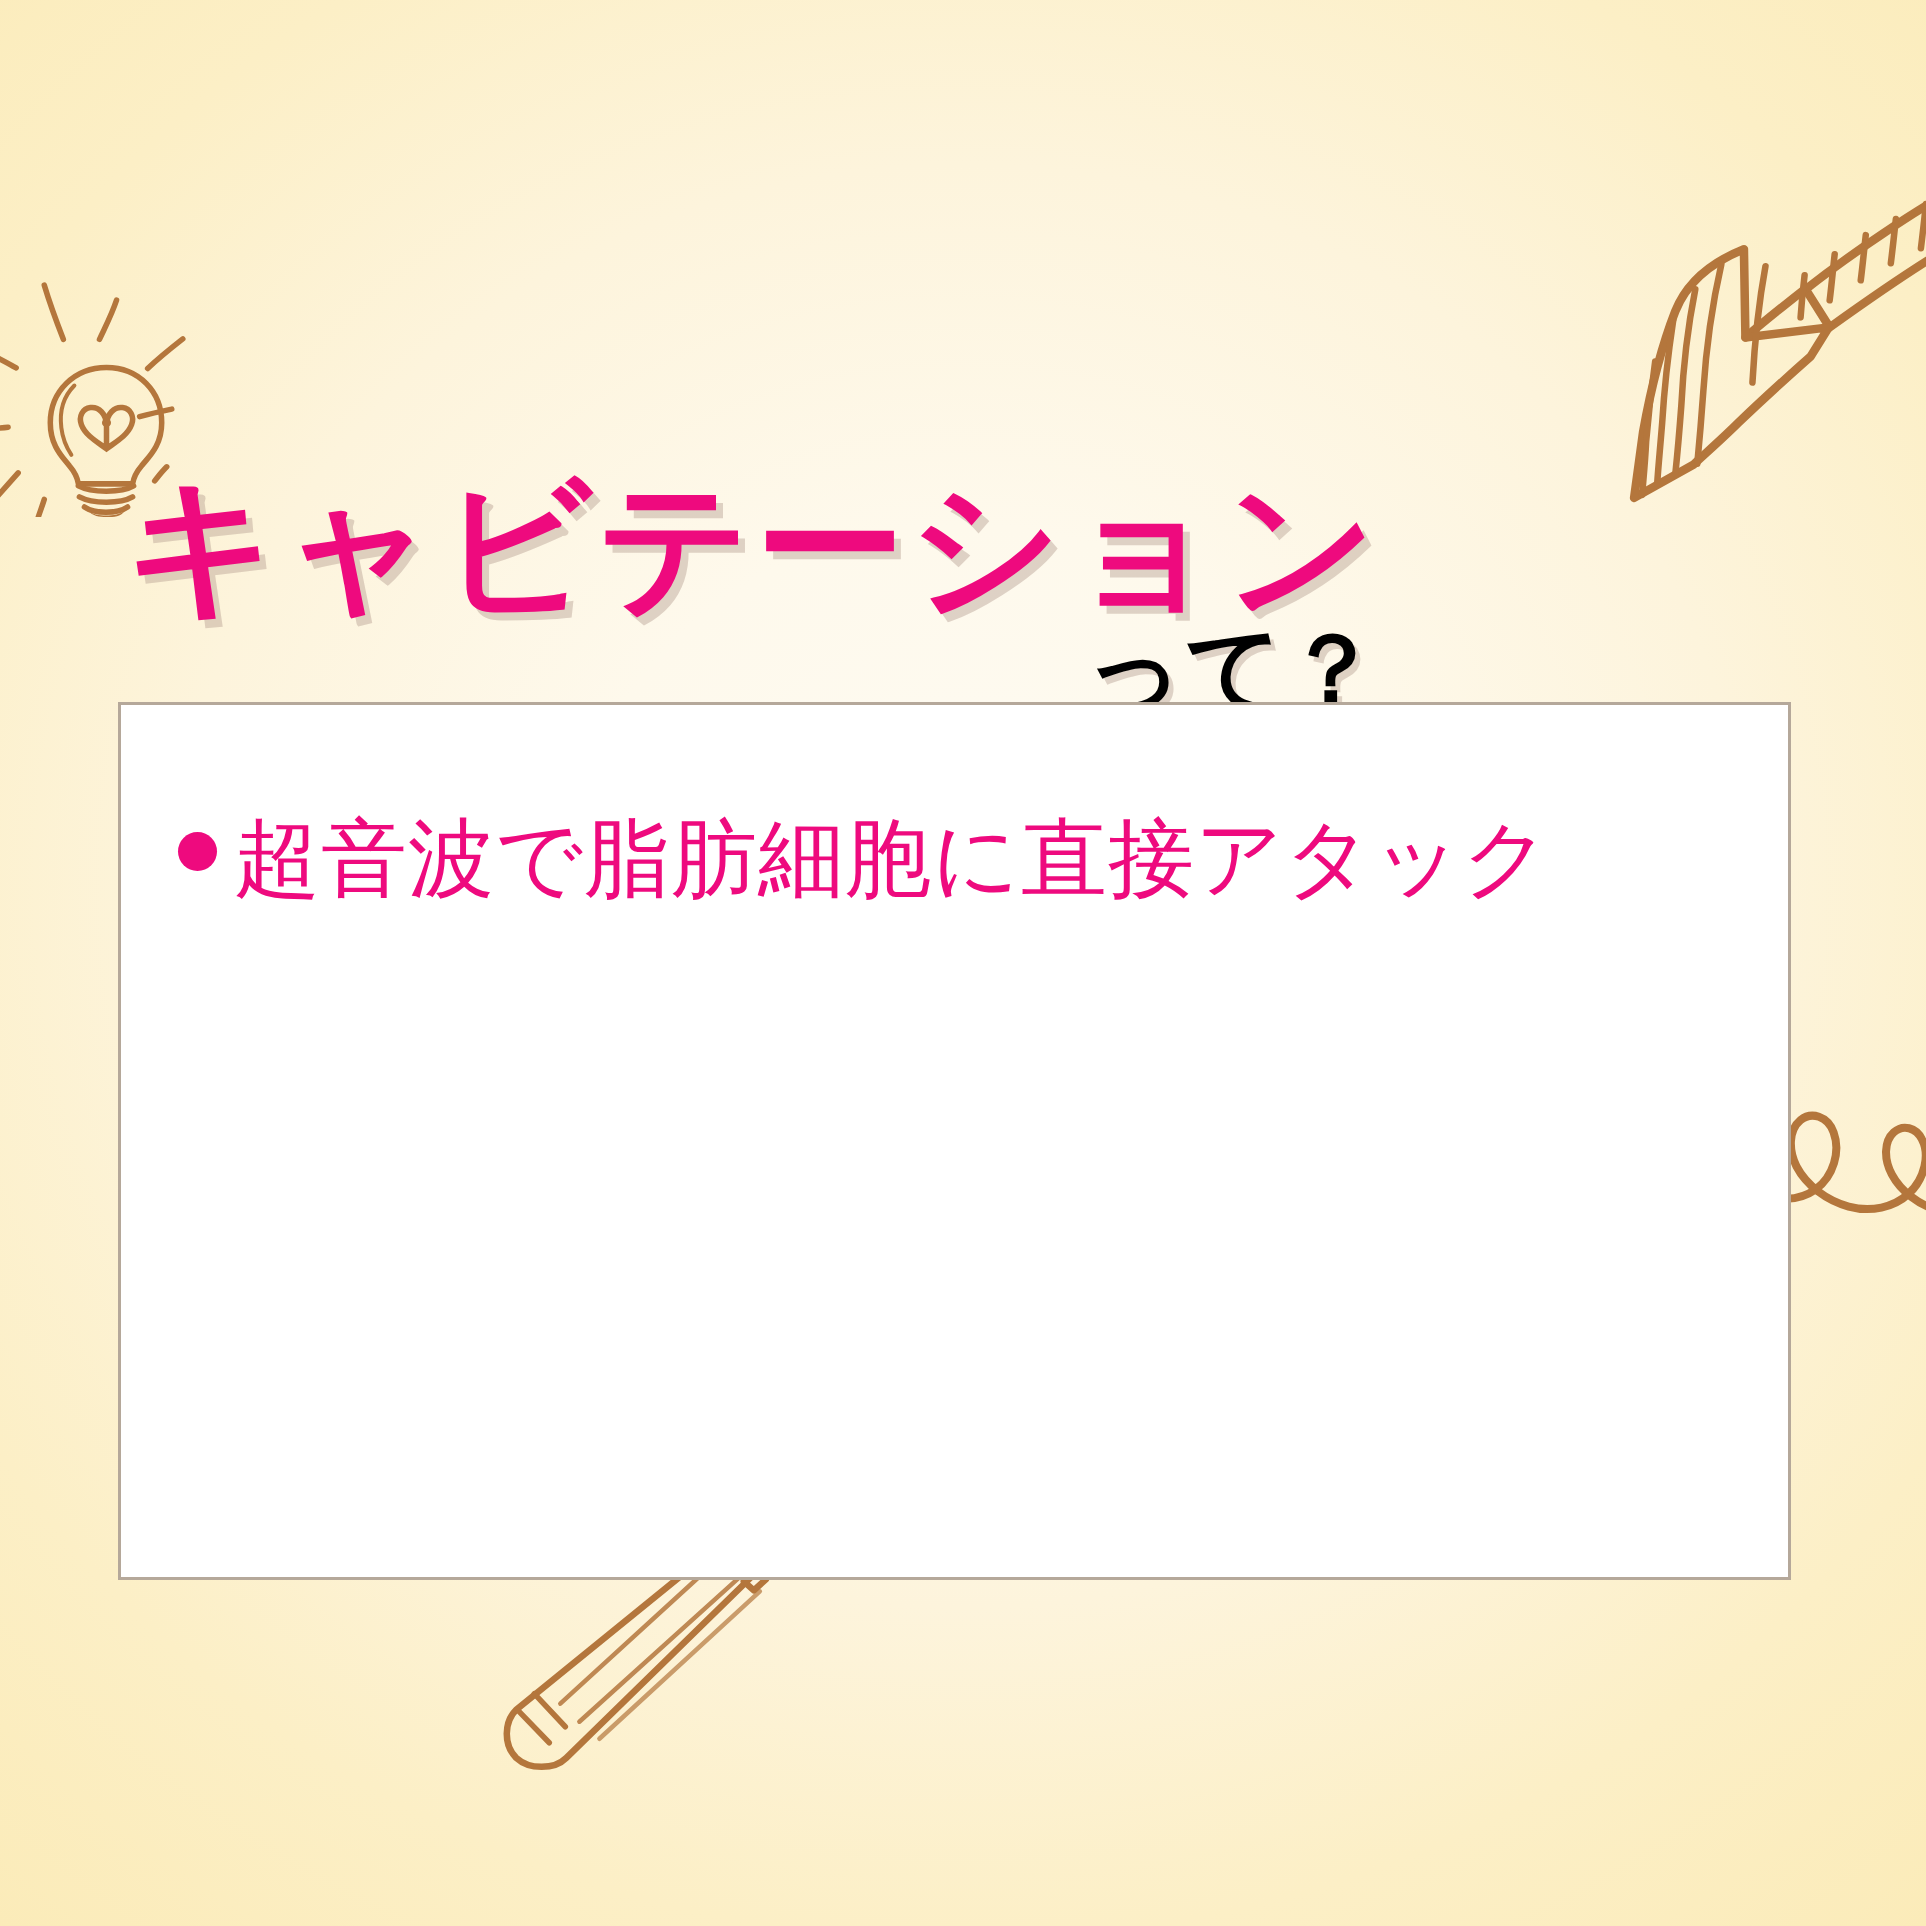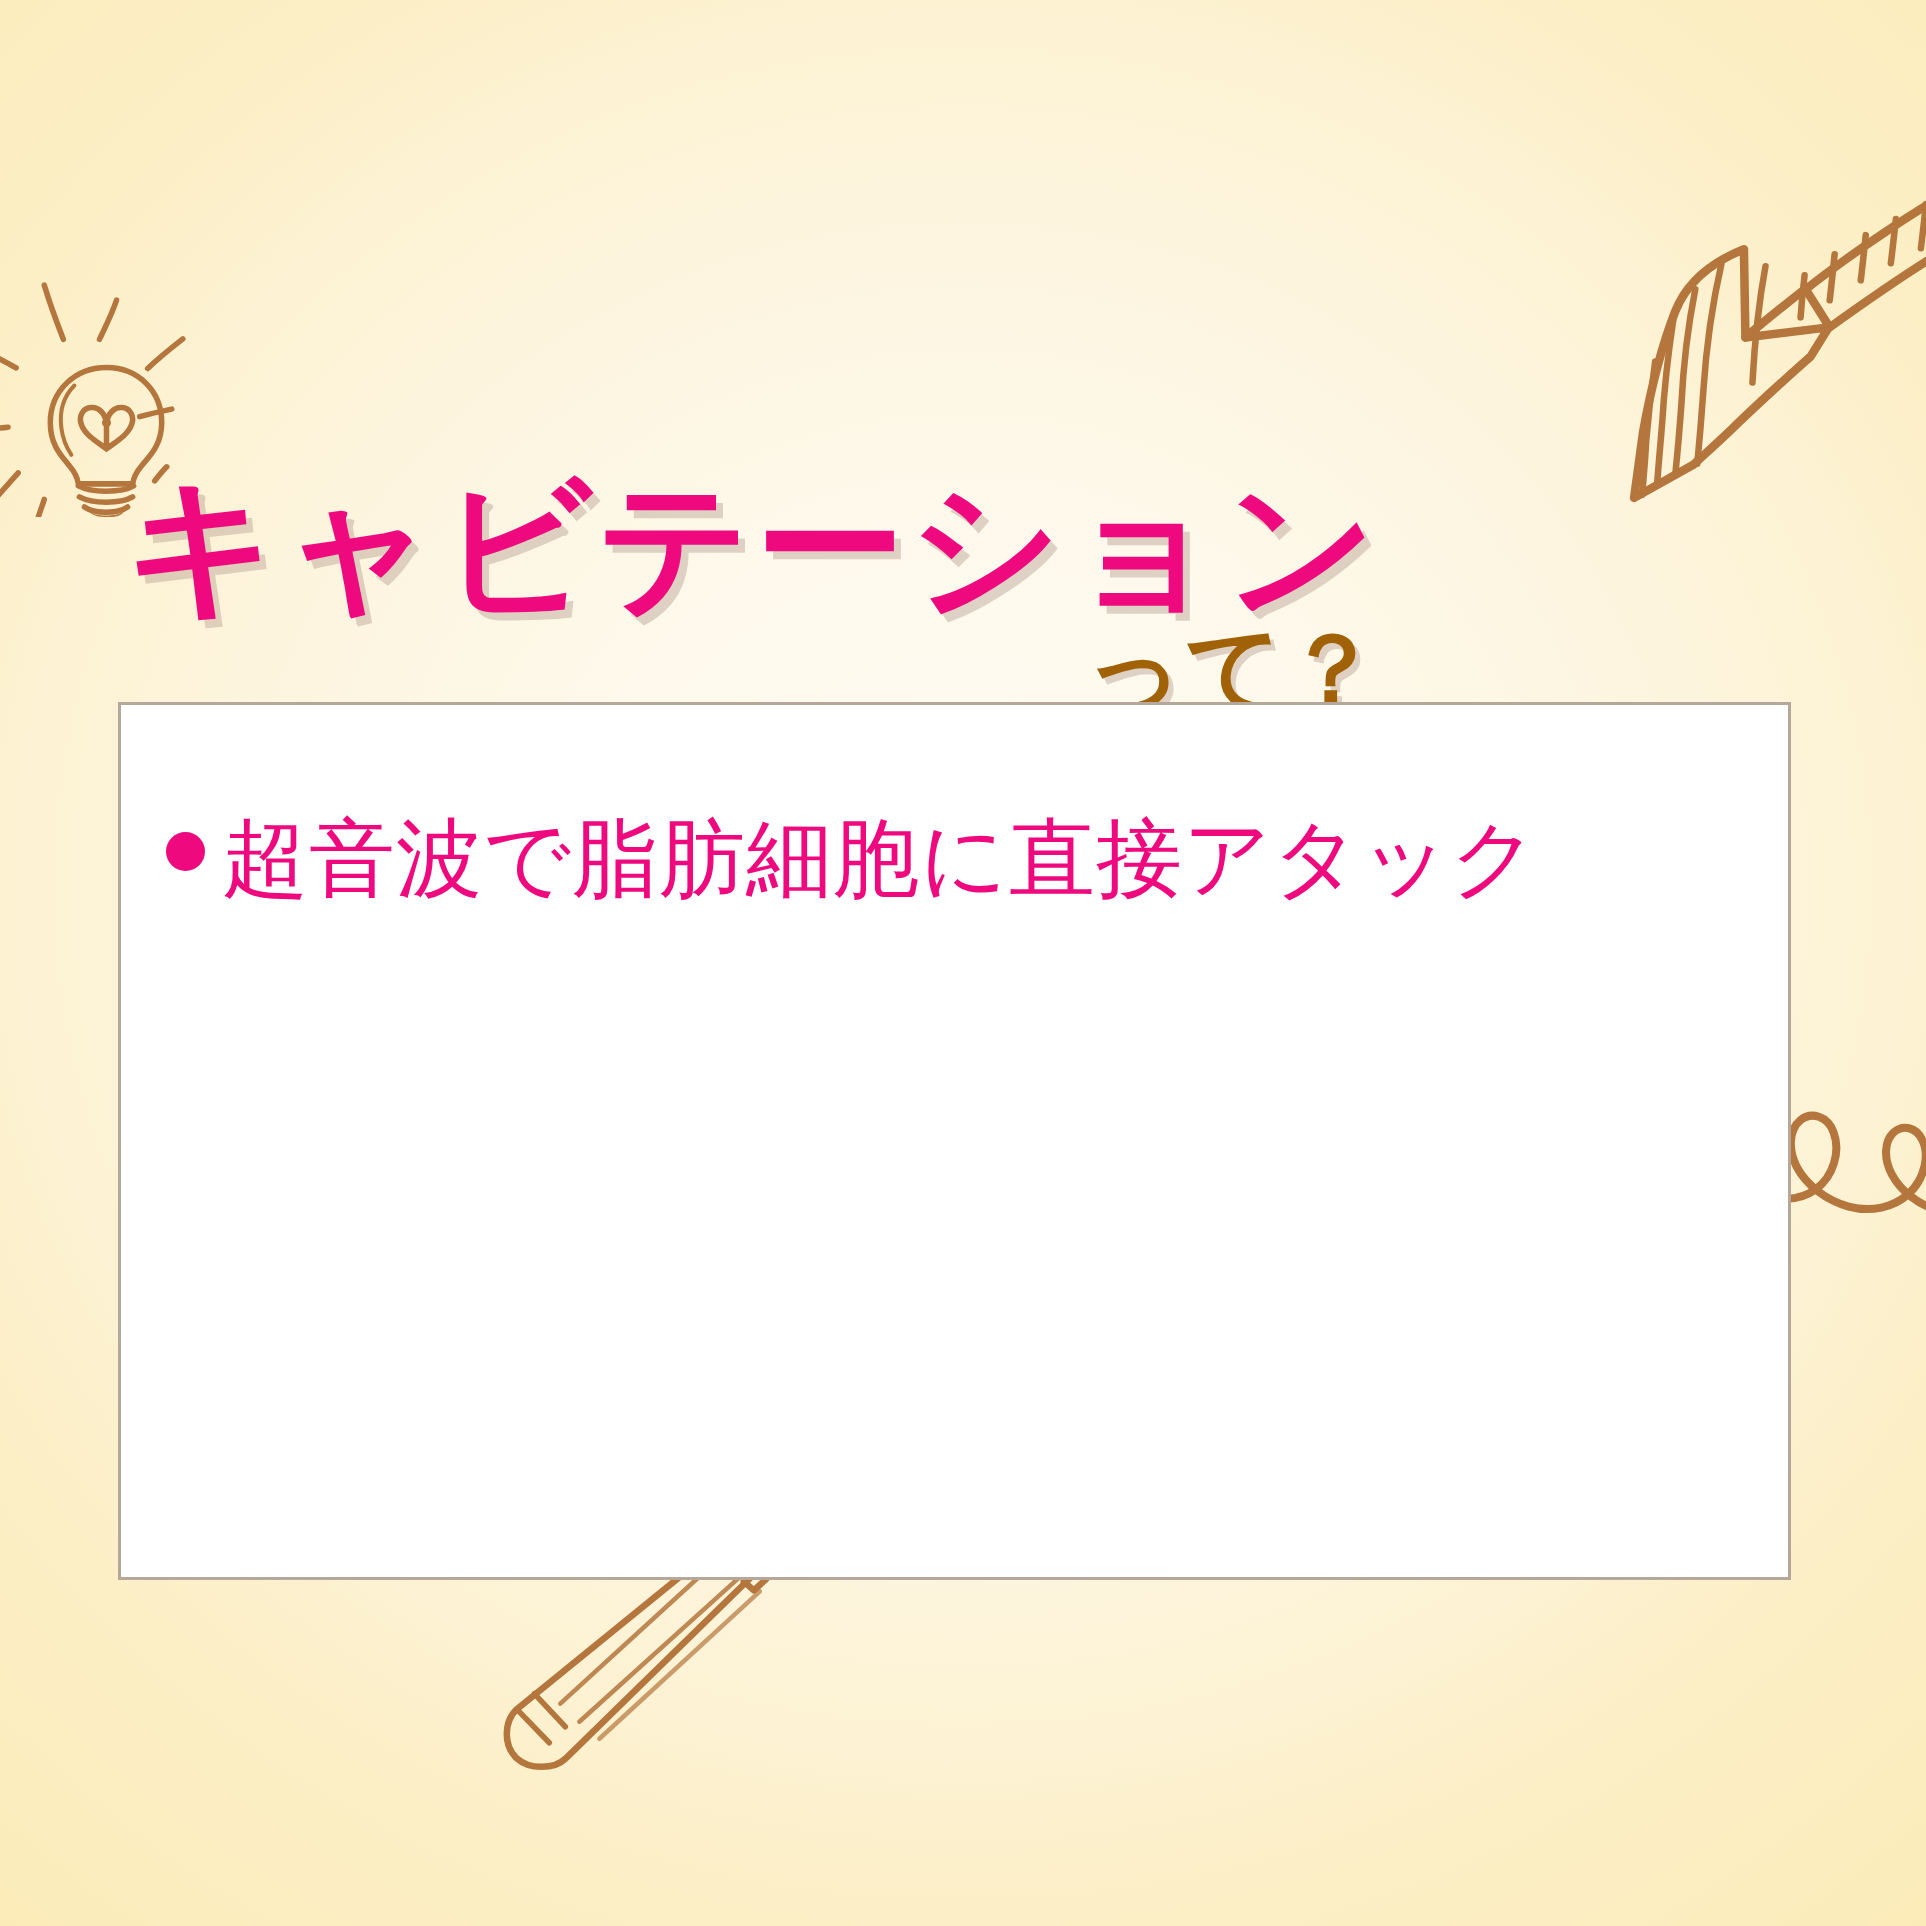--- a/index.html
+++ b/index.html
@@ -36,35 +36,35 @@
   #title-main{
     font-size:150px;line-height:1;
     font-weight:700;
     color:#EE0A7E;
     letter-spacing:4px;
     text-shadow:7px 8px 0 rgba(176,150,138,.40);
   }
   #title-suffix{
     font-size:95px;line-height:1;
     font-weight:700;
-    color:#a16207;
+    color:#000000;
     letter-spacing:2px;
     padding-bottom:9px;
     text-shadow:5px 6px 0 rgba(176,150,138,.40);
   }
   
   #panel{
     position:absolute;left:118px;top:702px;
     width:1673px;height:878px;
     background:#FFFFFF;
     border:3.5px solid #B5A89A;
     box-sizing:border-box;
   }
   #bullet-list{
-    position:absolute;left:166px;top:803px;
+    position:absolute;left:178px;top:803px;
     width:1595px;
   }
   .bullet-item{
     display:flex;align-items:flex-start;
     margin-bottom:37px;
   }
   .bullet-item:last-child{margin-bottom:0;}
   .bullet-dot{
     flex:0 0 auto;
     width:39px;height:39px;border-radius:50%;

